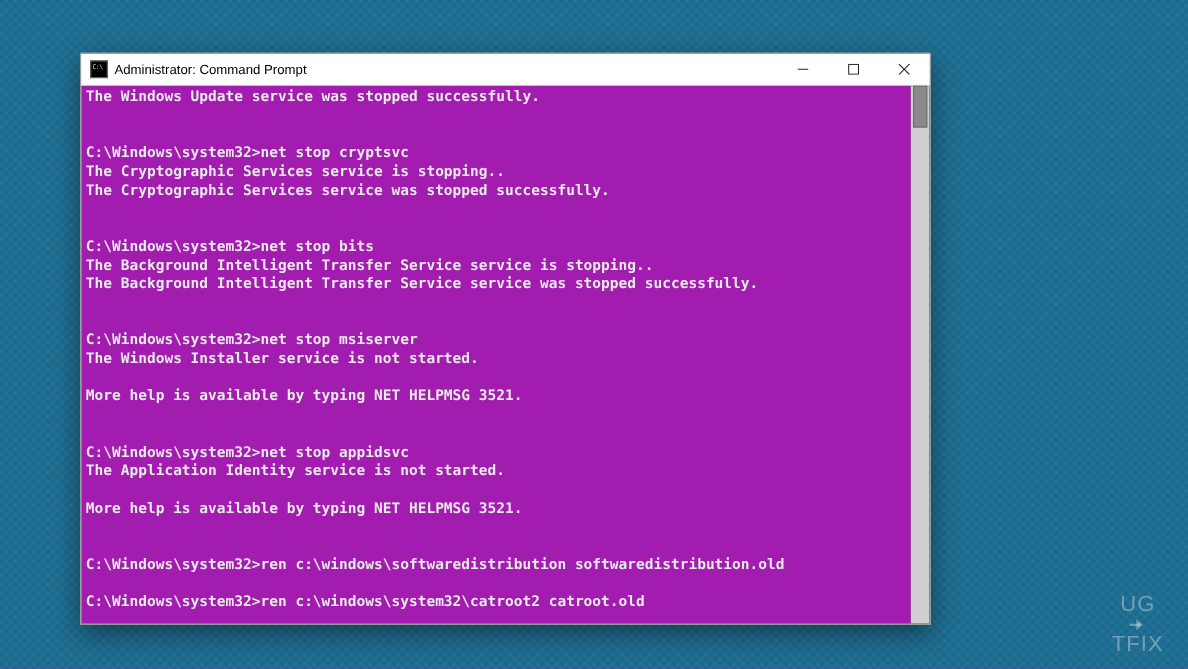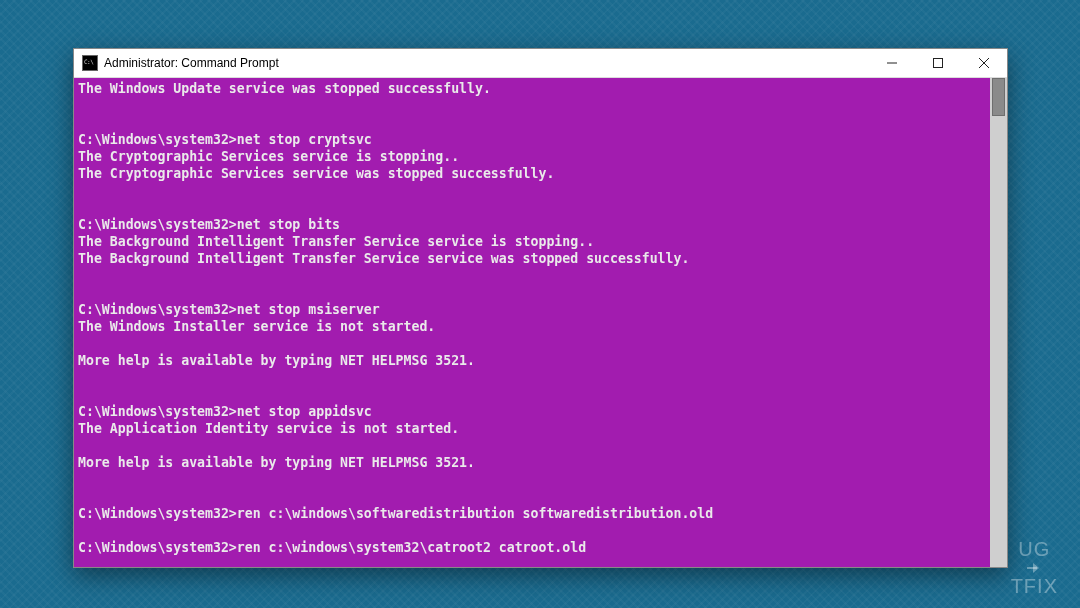--- a/index.html
+++ b/index.html
@@ -9,21 +9,21 @@
     background-image:
       repeating-linear-gradient(45deg, rgba(255,255,255,0.03) 0 2px, transparent 2px 6px),
       repeating-linear-gradient(-45deg, rgba(255,255,255,0.03) 0 2px, transparent 2px 6px);
     font-family: "Segoe UI", Tahoma, sans-serif;
     position: relative;
   }
   .window {
     position: absolute;
     left: 73px;
     top: 48px;
-    width: 935px;
+    width: 773px;
     height: 520px;
     background: #ffffff;
     box-shadow: 0 8px 24px rgba(0,0,0,0.45);
     display: flex;
     flex-direction: column;
     border: 1px solid #888;
   }
   .titlebar {
     height: 30px;
     background: #ffffff;

